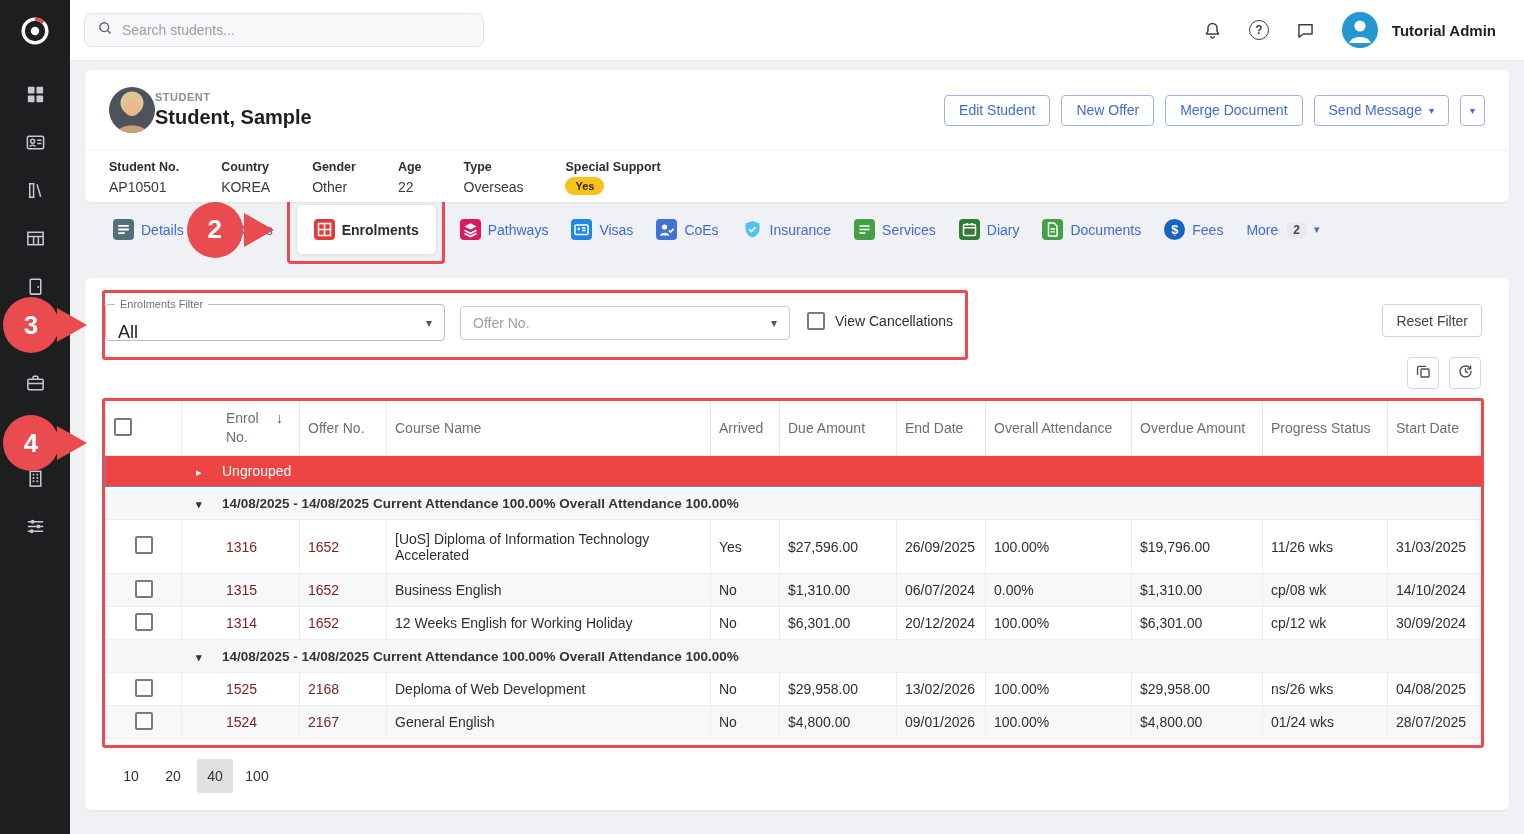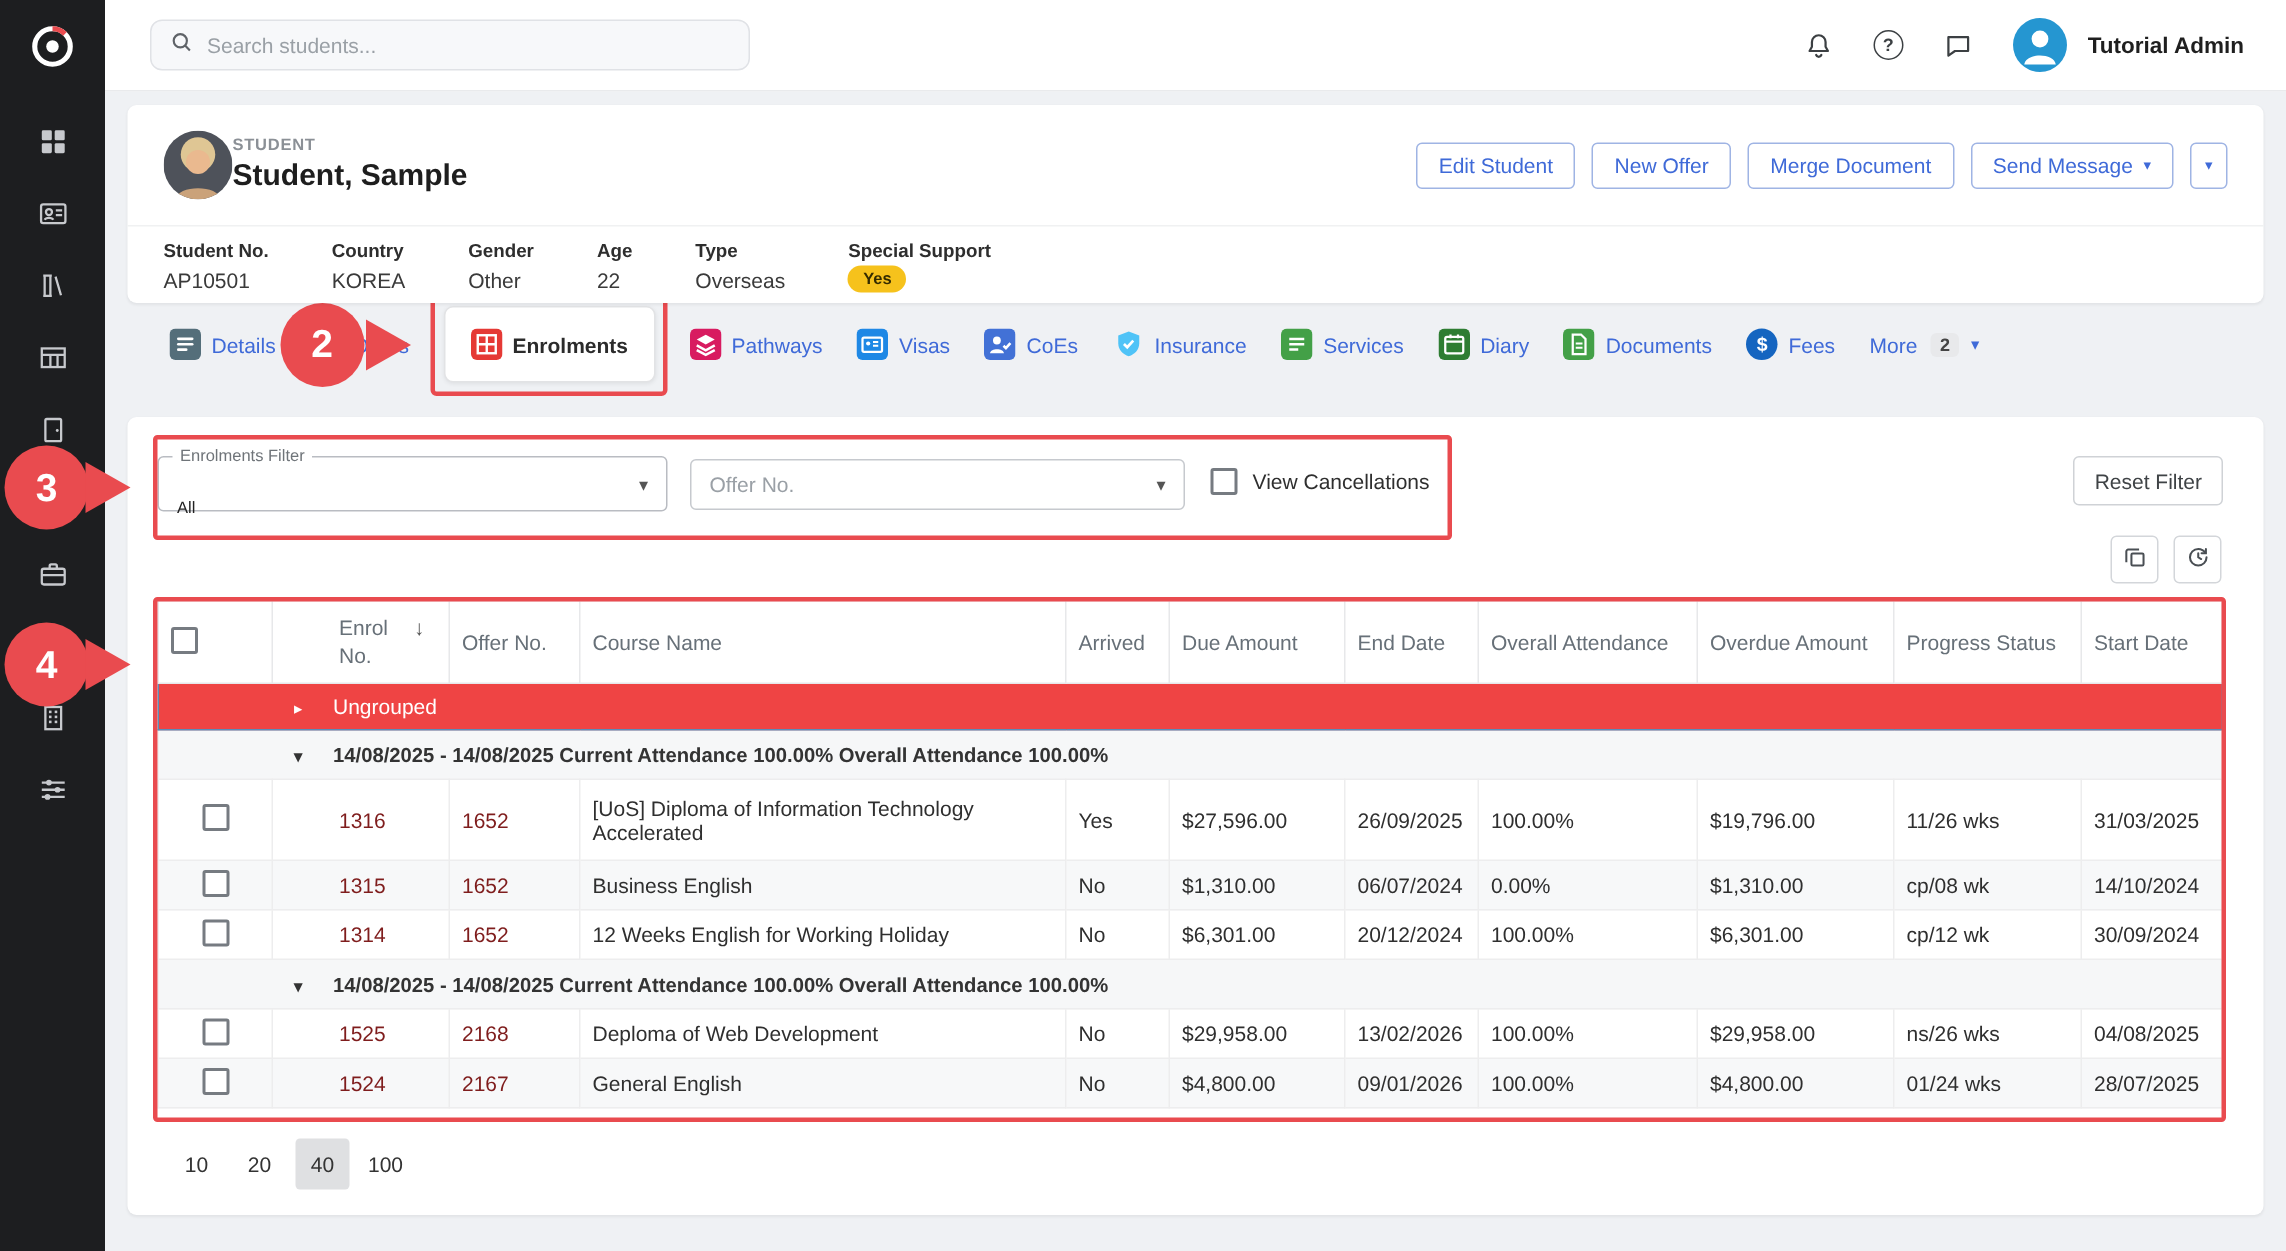--- a/index.html
+++ b/index.html
@@ -8,21 +8,21 @@
 
 
 .sidebar{position:absolute;left:0;top:0;width:70px;height:834px;background:#1d1e20;z-index:6}
 .logo{height:62px;display:flex;align-items:center;justify-content:center;cursor:pointer}
 .side-icons{display:flex;flex-direction:column;align-items:center;gap:27px;padding-top:22px}
 .side-ic{width:21px;height:21px;color:#c7c9cd;cursor:pointer}
 .side-ic svg{width:100%;height:100%}
 
 
 .topbar{position:absolute;left:70px;top:0;width:1454px;height:61px;background:#fff;border-bottom:1px solid #e9eaec;display:flex;align-items:center;z-index:5}
-.search{margin-left:30px;width:400px;height:34px;background:#f7f8fa;border:1px solid #e0e2e6;border-radius:8px;display:flex;align-items:center;padding:0 12px;gap:9px}
+.search{margin-left:14px;width:400px;height:34px;background:#f7f8fa;border:1px solid #e0e2e6;border-radius:8px;display:flex;align-items:center;padding:0 12px;gap:9px}
 .search svg{width:16px;height:16px;flex:none}
 .search input{border:0;outline:0;background:transparent;font:inherit;font-size:14px;color:#333;width:100%}
 .search input::placeholder{color:#9aa0a6}
 .top-right{margin-left:auto;display:flex;align-items:center;gap:26px;padding-right:28px}
 .tico{width:21px;height:21px;color:#3c4043;cursor:pointer}
 .tico svg{width:100%;height:100%}
 .help-circle{width:20px;height:20px;border:1.8px solid #3c4043;border-radius:50%;display:flex;align-items:center;justify-content:center;font-size:12px;font-weight:bold;color:#3c4043;cursor:pointer}
 .user{display:flex;align-items:center;gap:14px;cursor:pointer}
 .uavatar{width:36px;height:36px;border-radius:50%;overflow:hidden;flex:none}
 .uname{font-size:15px;font-weight:bold;color:#1f1f1f}
@@ -50,21 +50,21 @@
 .tic svg{width:21px;height:21px}
 .tab-active{position:relative;background:#fff;border:1px solid #e2e3e5;border-radius:6px;padding:14px 17px;color:#2b2b2b;font-weight:bold;box-shadow:0 1px 3px rgba(0,0,0,.07)}
 .more-badge{background:#e8e9eb;color:#444;font-size:12px;font-weight:bold;border-radius:4px;padding:1px 6px;margin-left:2px}
 .tab .tcaret{font-size:11px;margin-left:1px}
 .fees-ic{width:21px;height:21px;border-radius:50%;background:#1565c0;color:#fff;font-weight:bold;font-size:13px;display:flex;align-items:center;justify-content:center}
 
 
 .main-card{position:absolute;left:85px;top:278px;width:1424px;height:532px;background:#fff;border-radius:6px;box-shadow:0 1px 2px rgba(0,0,0,.06)}
 .sel1{position:absolute;left:20px;top:26px;width:340px;height:37px;border:1px solid #b9bcc2;border-radius:4px;cursor:pointer;background:#fff}
 .sel1 .flabel{position:absolute;top:-7px;left:9px;background:#fff;padding:0 5px;font-size:11px;color:#6f7479}
-.sel1 .val{position:absolute;left:12px;top:28px;font-size:11px;color:#222}
+.sel1 .val{position:absolute;left:12px;top:17px;font-size:18px;color:#222}
 .sel-caret{position:absolute;right:12px;top:50%;transform:translateY(-50%);font-size:12px;color:#555}
 .sel2{position:absolute;left:375px;top:28px;width:330px;height:34px;border:1px solid #c6c9ce;border-radius:4px;cursor:pointer;background:#fff}
 .sel2 .ph{position:absolute;left:12px;top:8px;font-size:14px;color:#9aa0a6}
 .cb-row{position:absolute;left:722px;top:34px;display:flex;align-items:center;gap:10px;cursor:pointer}
 .cb{display:inline-block;width:18px;height:18px;border:2px solid #767b81;border-radius:2px;background:#fff}
 .cb-label{font-size:14px;color:#2f2f2f}
 .reset-btn{position:absolute;right:27px;top:26px;height:33px;padding:0 13px;border:1px solid #cfd2d6;border-radius:4px;background:#fff;font-size:14px;color:#3f4346;display:flex;align-items:center;cursor:pointer}
 .sq-btn{position:absolute;width:32px;height:32px;border:1px solid #d3d6da;border-radius:4px;background:#fff;display:flex;align-items:center;justify-content:center;cursor:pointer;color:#4a4f54}
 .sq-btn svg{width:17px;height:17px}
 #sq1{left:1322px;top:79px}

